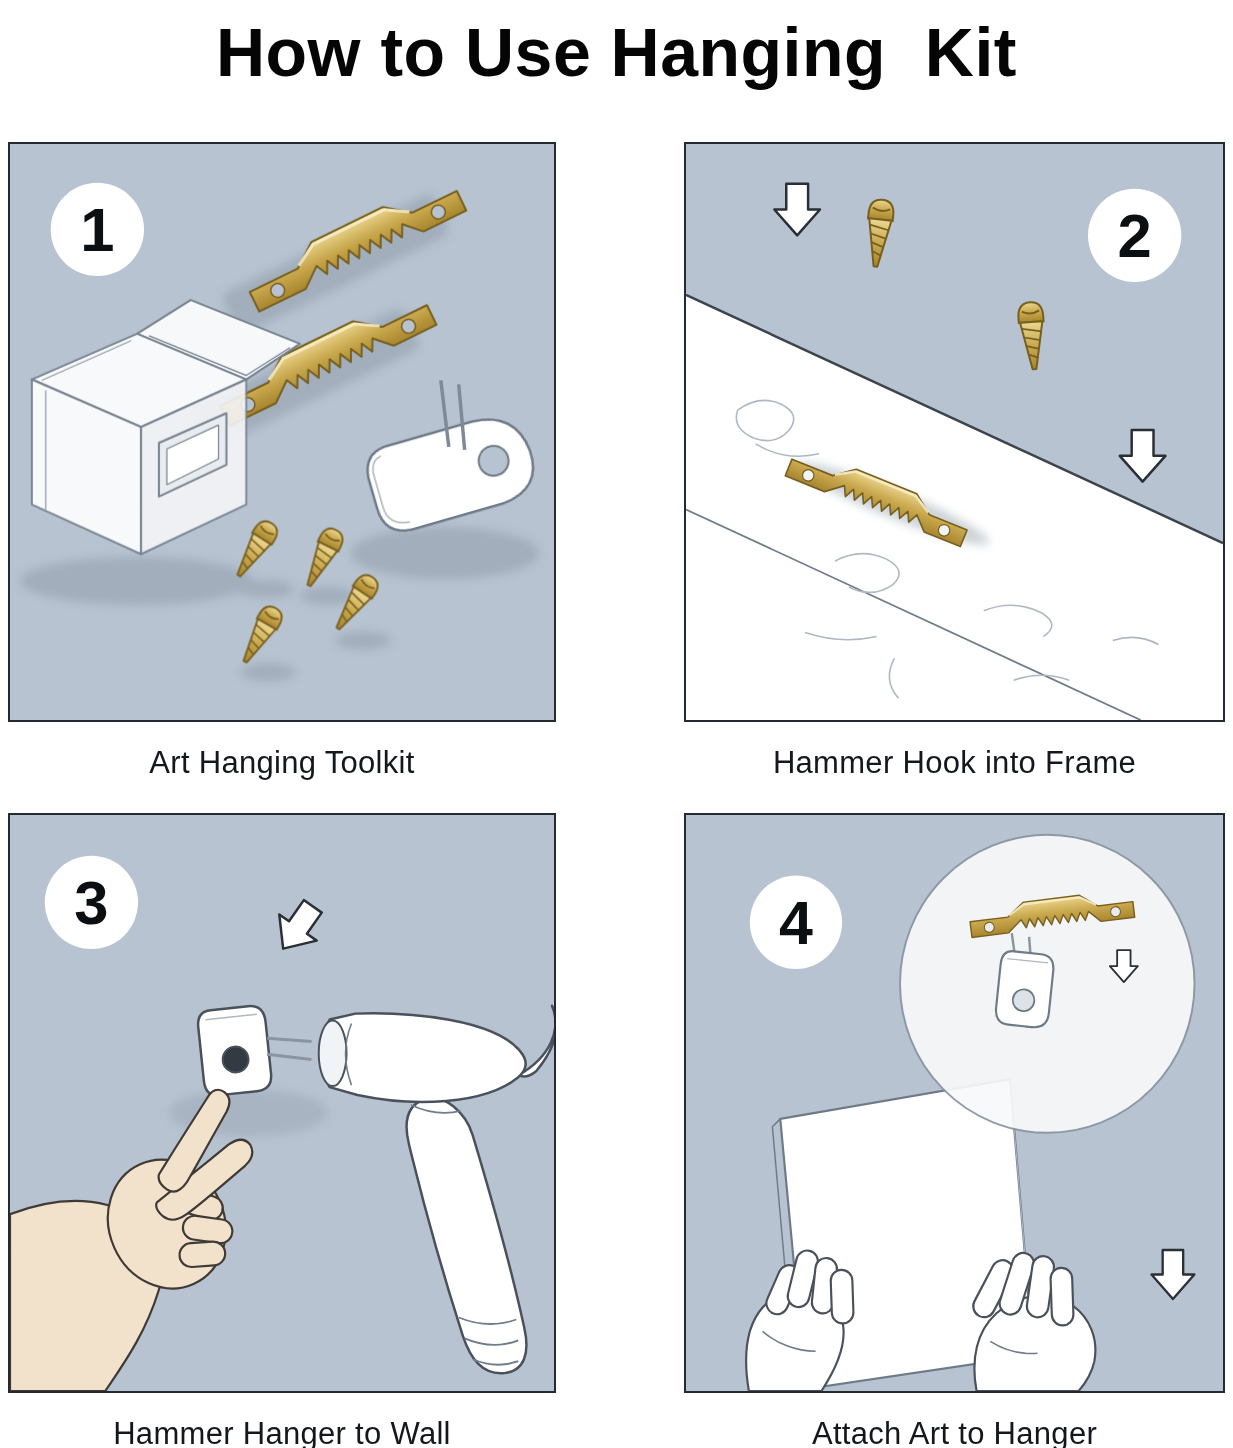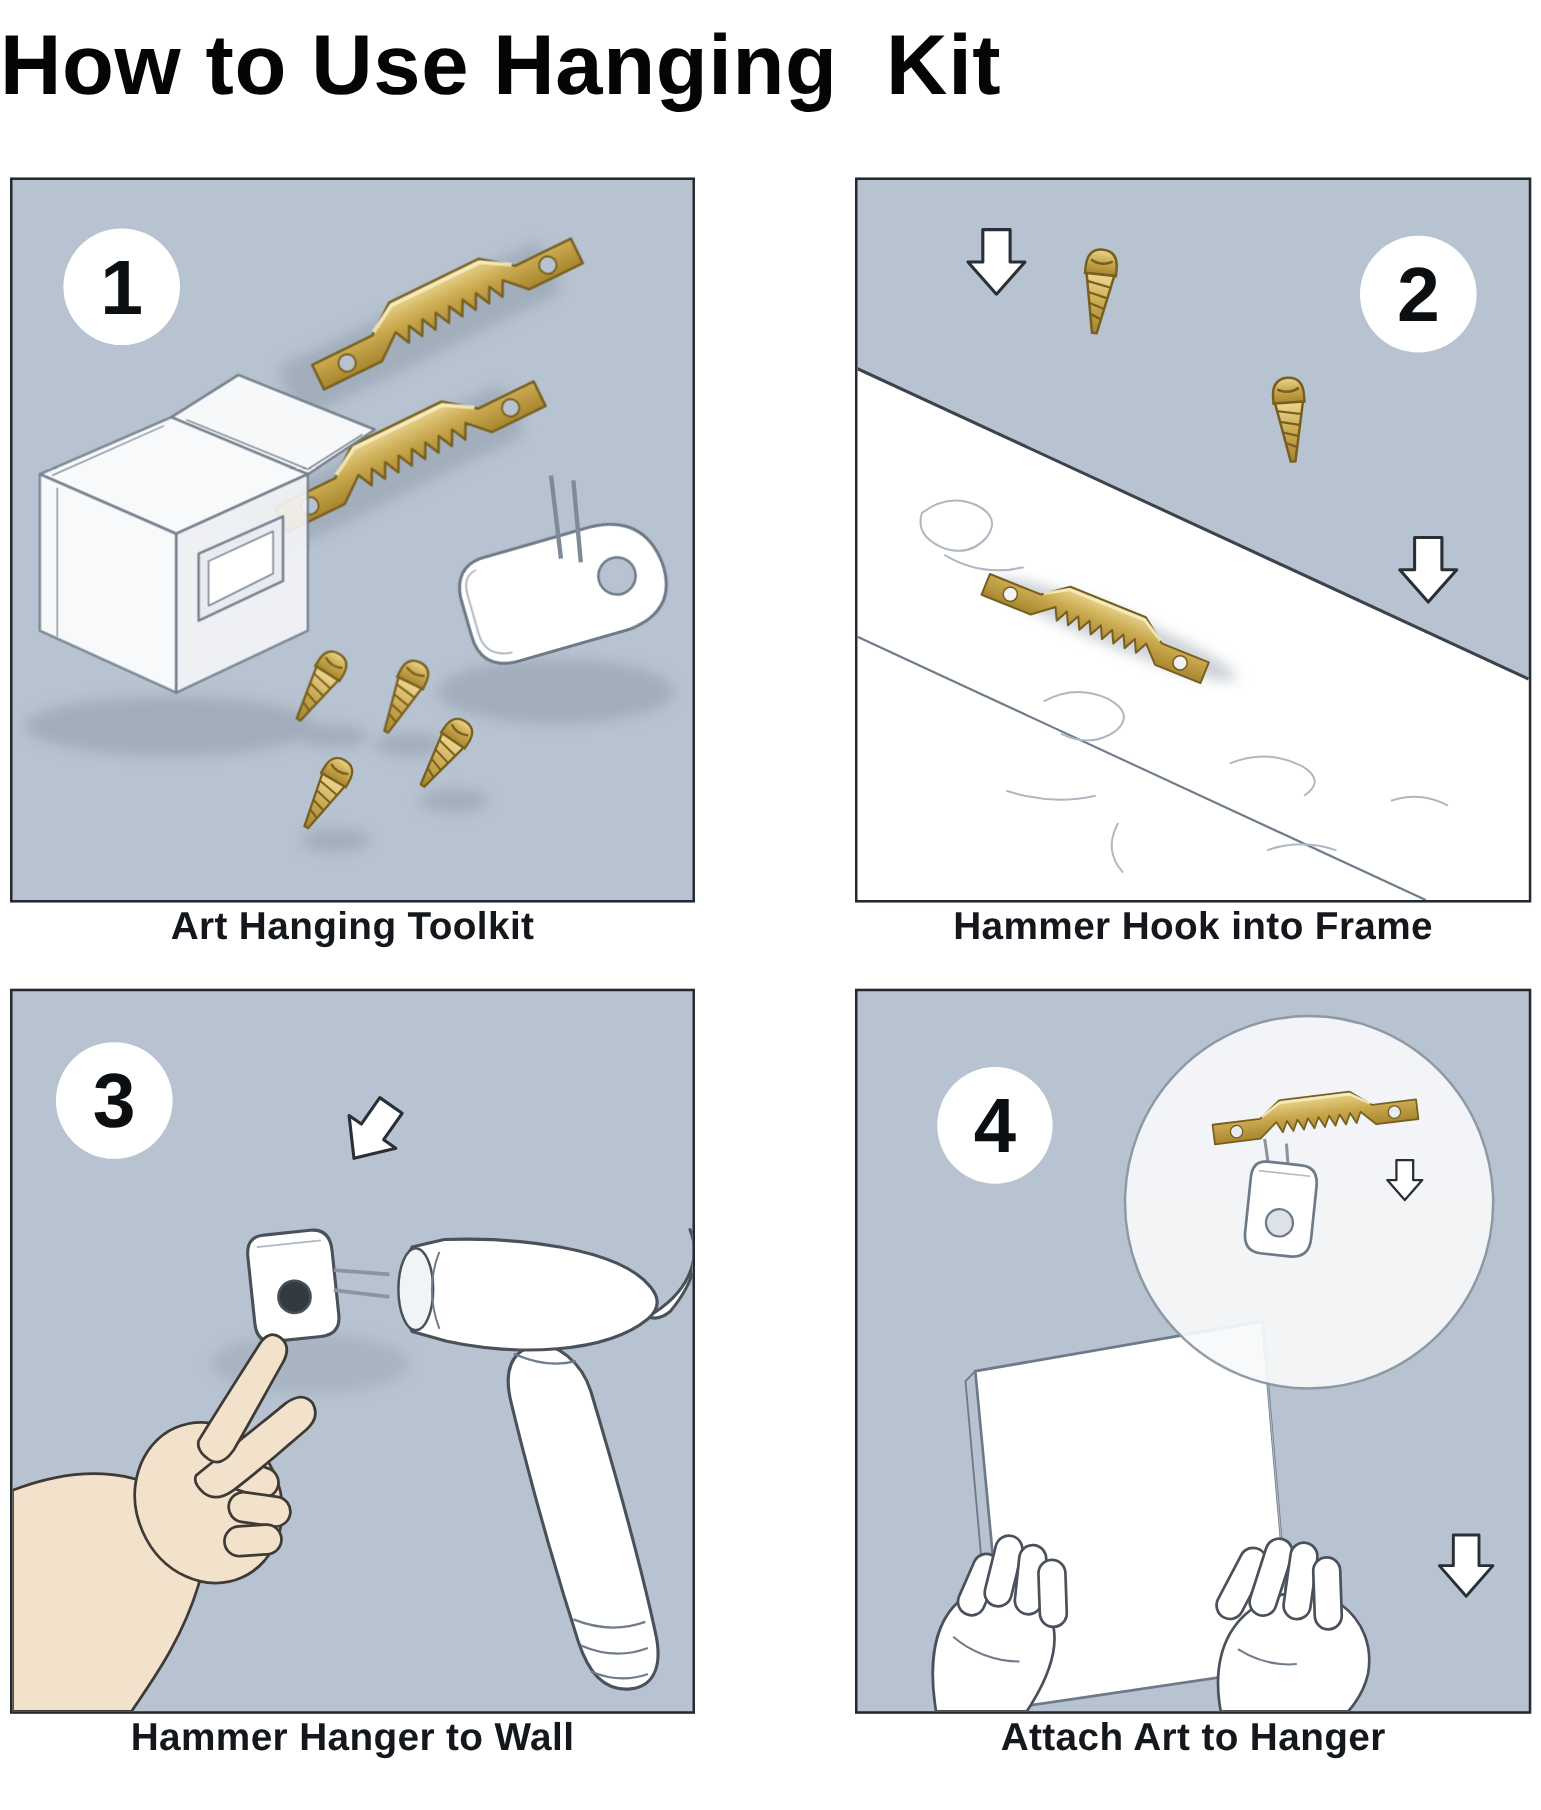--- a/index.html
+++ b/index.html
@@ -3,35 +3,35 @@
 <meta charset="utf-8">
 <style>
   * { margin:0; padding:0; box-sizing:border-box; }
   html,body { background:#ffffff; }
   .page {
     width:1233px; height:1448px; background:#ffffff;
     font-family:"Liberation Sans", sans-serif; overflow:hidden;
     margin:0 auto; position:relative;
   }
   .title {
-    text-align:left; padding-top:12px; font-size:68px; font-weight:700;
+    text-align:center; padding-top:12px; font-size:68px; font-weight:700;
     color:#050505; letter-spacing:0.5px; white-space:pre; line-height:80px;
   }
   .grid {
     display:grid; grid-template-columns:548px 541px;
     justify-content:space-between; padding:0 8px; margin-top:50px; row-gap:32px;
   }
   .step { display:flex; flex-direction:column; }
   .panel {
     width:100%; height:580px; border:2px solid #242a31; background:#b7c3d0;
   }
   .panel svg { display:block; width:100%; height:100%; }
   .caption {
-    text-align:center; font-size:31px; color:#14181d; 
-    letter-spacing:0.3px; height:37px; line-height:37px;font-weight:bold;
+    text-align:center; font-size:31px; color:#14181d; margin-top:22px;
+    letter-spacing:0.3px; height:37px; line-height:37px;
   }
   .badge-num {
     font-family:"Liberation Sans", sans-serif; font-size:62px; font-weight:700;
     fill:#0c0f12; text-anchor:middle;
   }
 </style>
 </head>
 <body>
 
 <div class="page">

